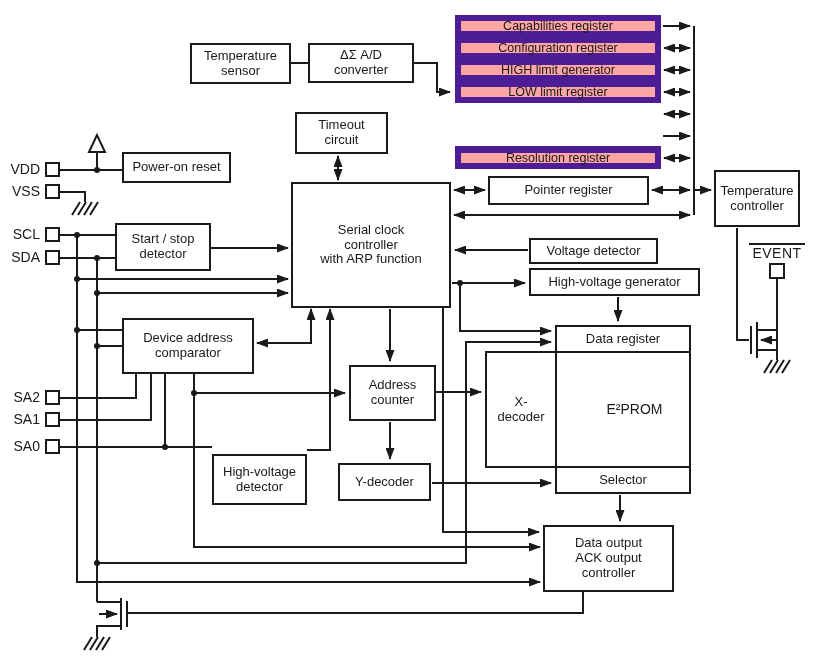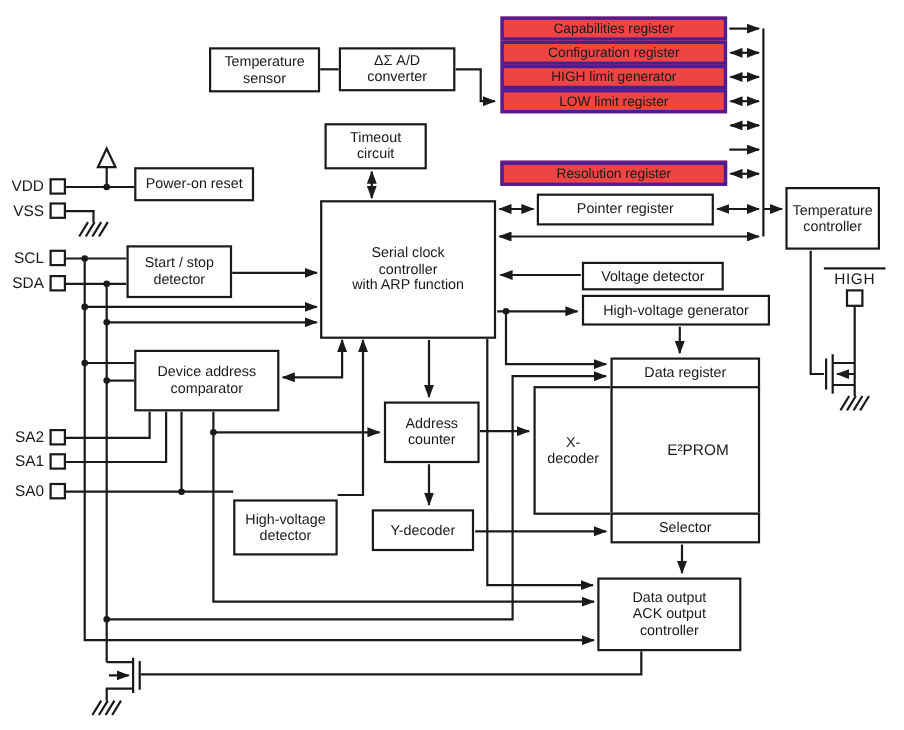--- a/index.html
+++ b/index.html
@@ -9,22 +9,22 @@
   }
   #wires{position:absolute;left:0;top:0;z-index:1;}
   .box{
     position:absolute;box-sizing:border-box;background:#ffffff;
     border:2px solid #1a1a1a;z-index:2;
     display:flex;align-items:center;justify-content:center;
     text-align:center;font-size:13px;line-height:1.15;
     white-space:pre-line;
   }
   .reg-row{
-    position:absolute;box-sizing:border-box;background:#ef4444;
-    border:3px solid #4c1d95;z-index:2;left:455px;width:206px;height:22px;
+    position:absolute;box-sizing:border-box;background:#fca5a5;
+    border:6px solid #4c1d95;z-index:2;left:455px;width:206px;height:22px;
     display:flex;align-items:center;justify-content:center;
     font-size:12.5px;
   }
   .pin-label{
     position:absolute;z-index:2;width:36px;text-align:right;
     font-size:14px;line-height:16px;
   }
   .event-label{
     position:absolute;z-index:2;left:749px;top:243px;width:56px;
     text-align:center;font-size:14px;line-height:17px;
@@ -229,15 +229,15 @@
 controller</div>
 
   <div class="pin-label" style="left:4px;top:161px;">VDD</div>
   <div class="pin-label" style="left:4px;top:183px;">VSS</div>
   <div class="pin-label" style="left:4px;top:226px;">SCL</div>
   <div class="pin-label" style="left:4px;top:249px;">SDA</div>
   <div class="pin-label" style="left:4px;top:389px;">SA2</div>
   <div class="pin-label" style="left:4px;top:411px;">SA1</div>
   <div class="pin-label" style="left:4px;top:438px;">SA0</div>
 
-  <div class="event-label">HIGH</div>
+  <div class="event-label">EVENT</div>
 
 </div>
 
 </body></html>

